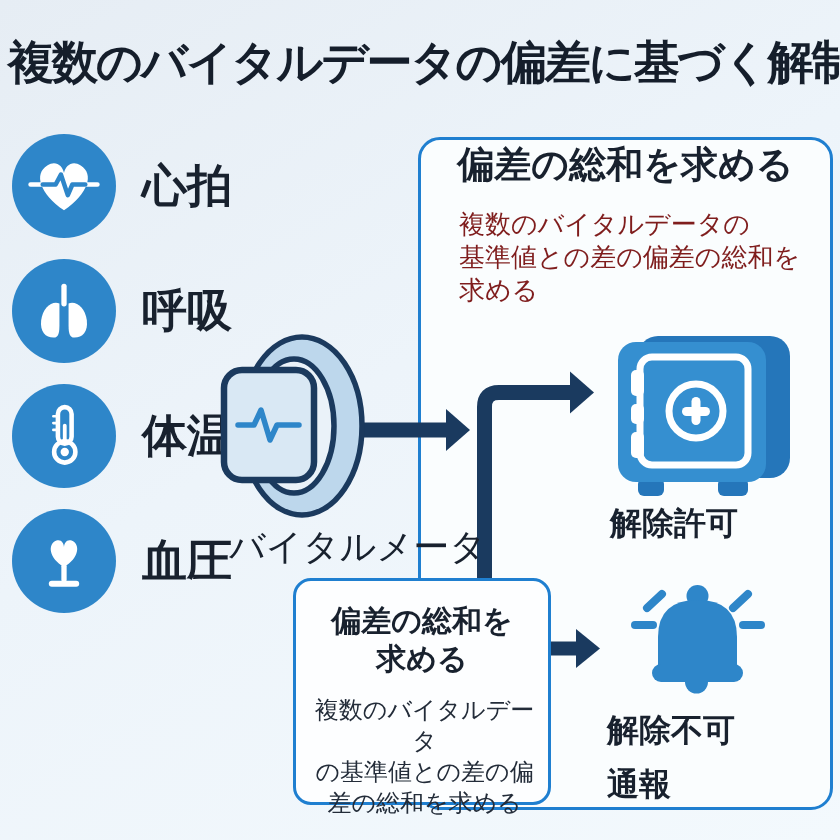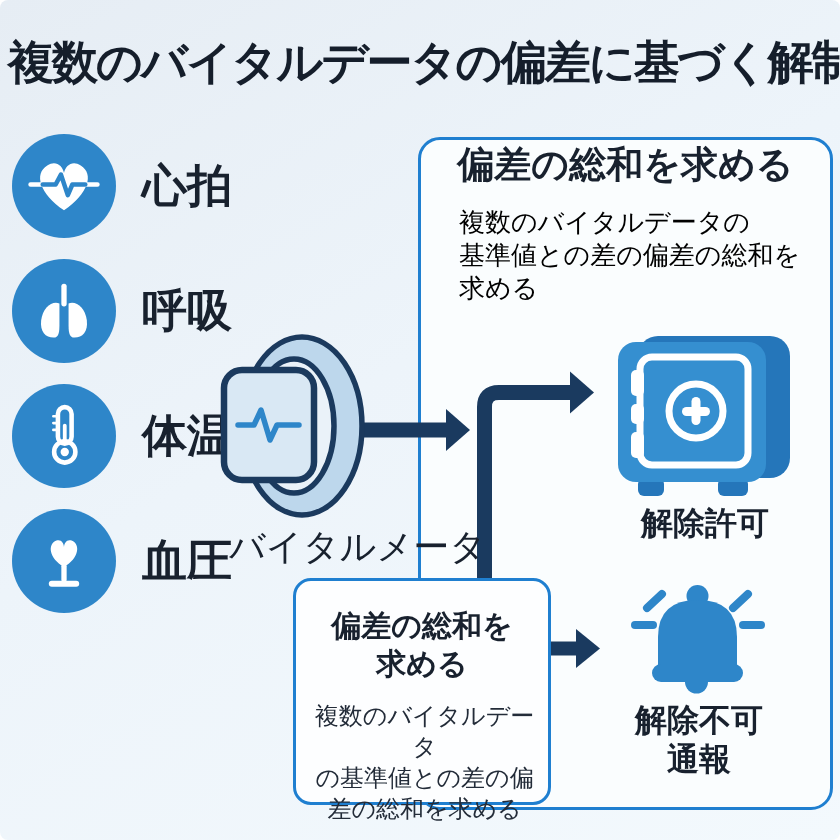--- a/index.html
+++ b/index.html
@@ -1,43 +1,43 @@
 <!DOCTYPE html>
 <html><head>
 <meta charset="utf-8">
 <style>
   html,body{margin:0;padding:0;}
   .canvas{
     position:relative;width:840px;height:840px;overflow:hidden;
     background:linear-gradient(150deg,#e6edf4 0%,#edf4fa 45%,#f3f9fd 100%);
-    font-family:Liberation Mono, monospace;color:#1a2330;border-radius:8px;
+    font-family:Liberation Serif, serif;color:#1a2330;
   }
   .abs{position:absolute;}
   .pre{white-space:pre-line;}
   .page-title{
     left:8px;top:32px;width:900px;font-size:46px;font-weight:800;
     letter-spacing:-2px;white-space:nowrap;color:#151e2b;
   }
   .vital-row{left:12px;display:flex;align-items:center;gap:26px;text-align:center;}
   .vital-circle{width:104px;height:104px;border-radius:50%;background:#2e86c9;
     display:flex;align-items:center;justify-content:center;flex:0 0 auto;}
   .vital-label{font-size:45px;font-weight:800;color:#18212e;}
   .panel{
     left:418px;top:137px;width:415px;height:673px;box-sizing:border-box;
     border:3px solid #1f7fd0;border-radius:22px;background:#fafdfe;
   }
   .panel-title{text-align:center;font-size:37px;font-weight:800;color:#18212e;}
-  .panel-desc{margin:18px 0 0 38px;font-size:26px;line-height:33px;color:#000000;}
-  .outcome-label{font-size:32px;font-weight:800;text-align:center;color:#18212e;}
+  .panel-desc{margin:18px 0 0 38px;font-size:26px;line-height:33px;color:#7f1d1d;}
+  .outcome-label{font-size:32px;font-weight:800;text-align:left;color:#18212e;}
   .device-label{left:229px;top:523px;font-size:36px;color:#18212e;}
   .process-box{
     left:293px;top:578px;width:258px;height:227px;box-sizing:border-box;
     border:3.5px solid #1f7fd0;border-radius:18px;background:#fdfeff;
   }
-  .process-title{margin-top:28px;text-align:center;font-size:30px;font-weight:800;line-height:38px;color:#18212e;}
+  .process-title{margin-top:21px;text-align:center;font-size:30px;font-weight:800;line-height:38px;color:#18212e;}
   .process-desc{margin:17px 8px 0 13px;font-size:24px;line-height:31px;color:#232c39;text-align:center;}
   svg{display:block;}
 </style>
 </head>
 <body>
 
 <div class="canvas">
 
   <div class="abs page-title">複数のバイタルデータの偏差に基づく解制</div>
 
@@ -135,21 +135,21 @@
   <svg class="abs" style="left:625px;top:575px" width="148" height="125" viewBox="0 0 148 125">
     <circle cx="72.5" cy="21" r="11" fill="#2e86c9"></circle>
     <path d="M33,93 L33,62 Q33,25 72.5,25 Q112,25 112,62 L112,93 Z" fill="#2e86c9"></path>
     <rect x="27" y="89" width="91" height="18" rx="9" fill="#2e86c9"></rect>
     <path d="M60,107 A11.5,11.5 0 0 0 83,107 Z" fill="#2e86c9"></path>
     <path d="M10,50 H28" stroke="#2e86c9" stroke-width="8" stroke-linecap="round"></path>
     <path d="M22,33 L37,19" stroke="#2e86c9" stroke-width="8" stroke-linecap="round"></path>
     <path d="M108,33 L123,19" stroke="#2e86c9" stroke-width="8" stroke-linecap="round"></path>
     <path d="M118,50 H136" stroke="#2e86c9" stroke-width="8" stroke-linecap="round"></path>
   </svg>
-  <div class="abs outcome-label pre" style="left:607px;top:703px;width:184px;line-height:39px">解除不可
+  <div class="abs outcome-label pre" style="left:607px;top:703px;width:184px;line-height:54px">解除不可
 通報</div>
 
   <div class="abs process-box">
     <div class="process-title pre">偏差の総和を
 求める</div>
     <div class="process-desc pre">複数のバイタルデータ
 の基準値との差の偏
 差の総和を求める</div>
   </div>
 

